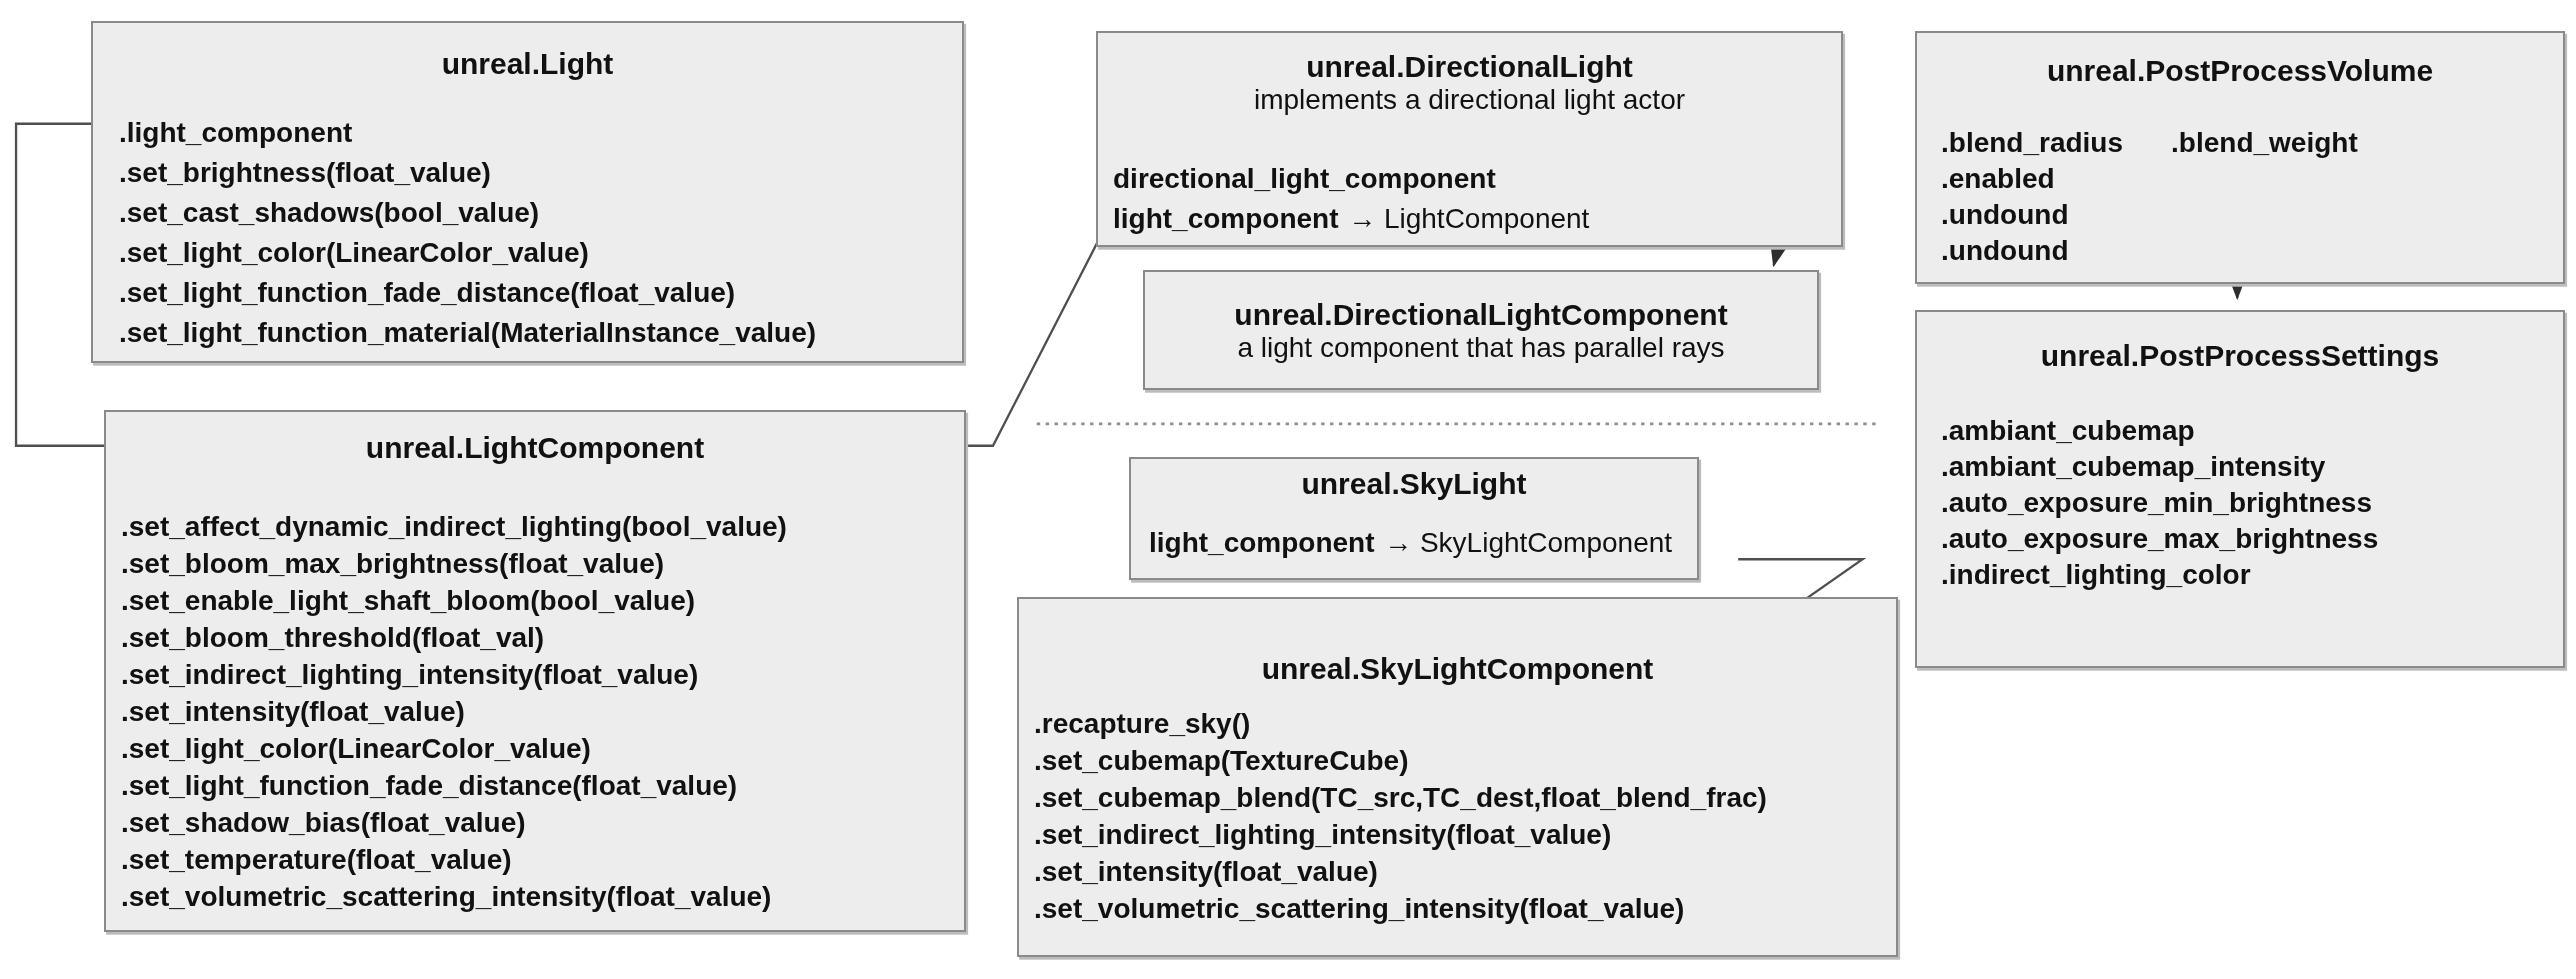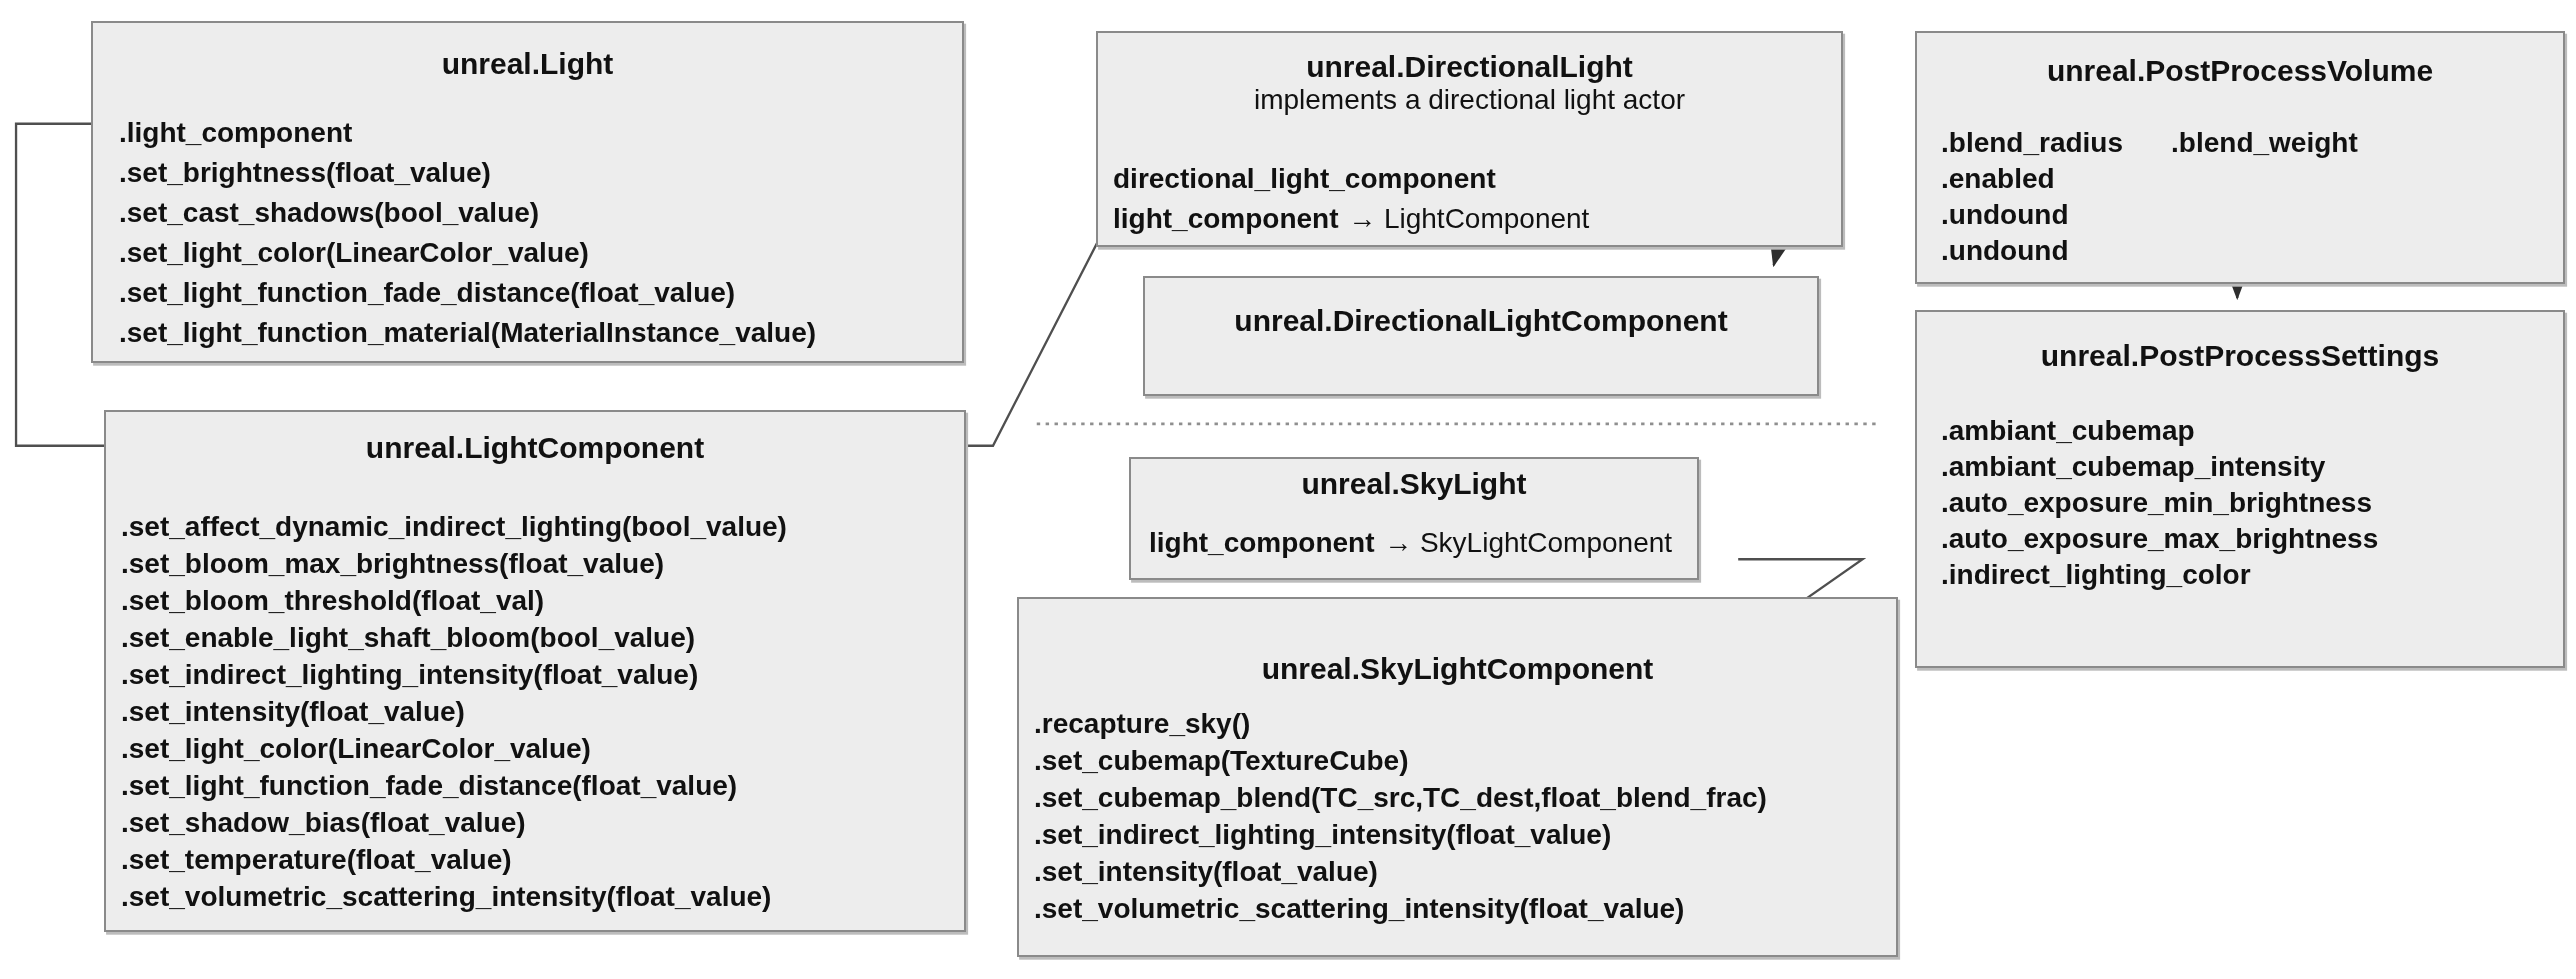--- a/index.html
+++ b/index.html
@@ -85,43 +85,44 @@
       <span class="member">.set_light_function_fade_distance(float_value)</span>
       <span class="member">.set_light_function_material(MaterialInstance_value)</span>
     </div>
   </div>
 
   <div class="box" style="left:104px;top:410px;width:862px;height:522px;">
     <div class="title" style="top:19px;">unreal.LightComponent</div>
     <div class="members" style="left:15px;top:96px;line-height:37px;">
       <span class="member">.set_affect_dynamic_indirect_lighting(bool_value)</span>
       <span class="member">.set_bloom_max_brightness(float_value)</span>
+      <span class="member">.set_enable_light_shaft_bloom(bool_value)</span>
       <span class="member">.set_bloom_threshold(float_val)</span>
-      <span class="member">.set_enable_light_shaft_bloom(bool_value)</span>
       <span class="member">.set_indirect_lighting_intensity(float_value)</span>
       <span class="member">.set_intensity(float_value)</span>
       <span class="member">.set_light_color(LinearColor_value)</span>
       <span class="member">.set_light_function_fade_distance(float_value)</span>
       <span class="member">.set_shadow_bias(float_value)</span>
       <span class="member">.set_temperature(float_value)</span>
       <span class="member">.set_volumetric_scattering_intensity(float_value)</span>
     </div>
   </div>
 
   <div class="box" style="left:1096px;top:31px;width:747px;height:216px;">
     <div class="title" style="top:17px;">unreal.DirectionalLight</div>
     <div class="subtitle" style="top:51px;">implements a directional light actor</div>
     <div class="members" style="left:15px;top:126px;line-height:40px;">
       <span class="member">directional_light_component</span>
       <span class="member"><span>light_component</span><span class="regular rel-gap">→ LightComponent</span></span>
     </div>
   </div>
 
-  <div class="box" style="left:1143px;top:276px;width:676px;height:120px;">
+  <div class="box" style="left:1143px;top:270px;width:676px;height:120px;">
     <div class="title" style="top:26px;">unreal.DirectionalLightComponent</div>
+    <div class="subtitle" style="top:60px;">a light component that has parallel rays</div>
   </div>
 
   <div class="box" style="left:1129px;top:457px;width:570px;height:123px;">
     <div class="title" style="top:8.2px;">unreal.SkyLight</div>
     <div class="members" style="left:18px;top:66px;line-height:36px;">
       <span class="member"><span>light_component</span><span class="regular rel-gap">→ SkyLightComponent</span></span>
     </div>
   </div>
 
   <div class="box" style="left:1017px;top:597px;width:881px;height:360px;">

